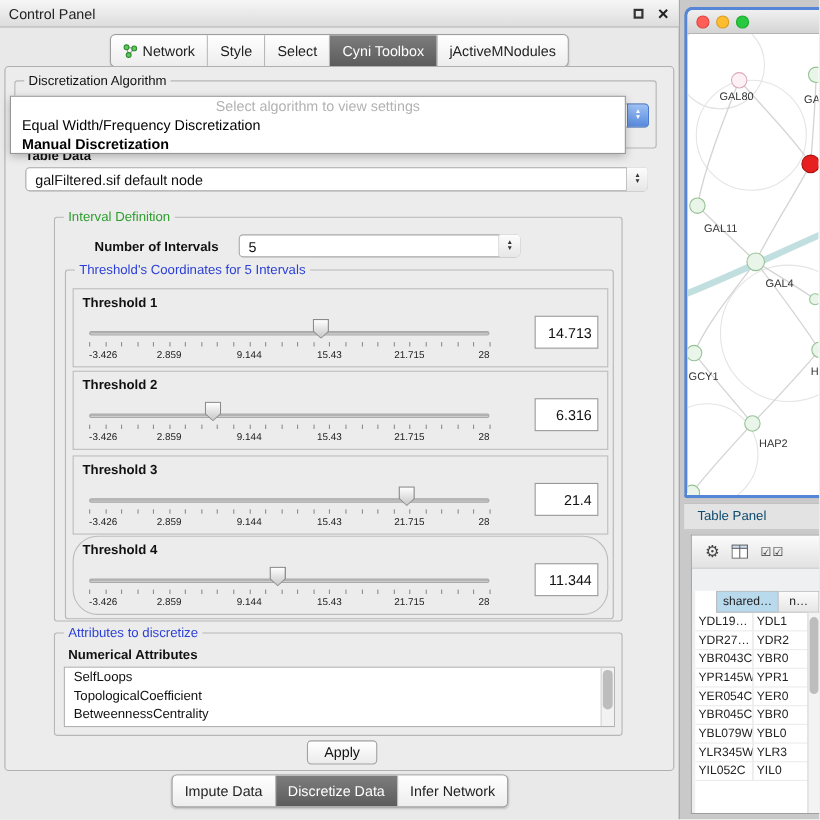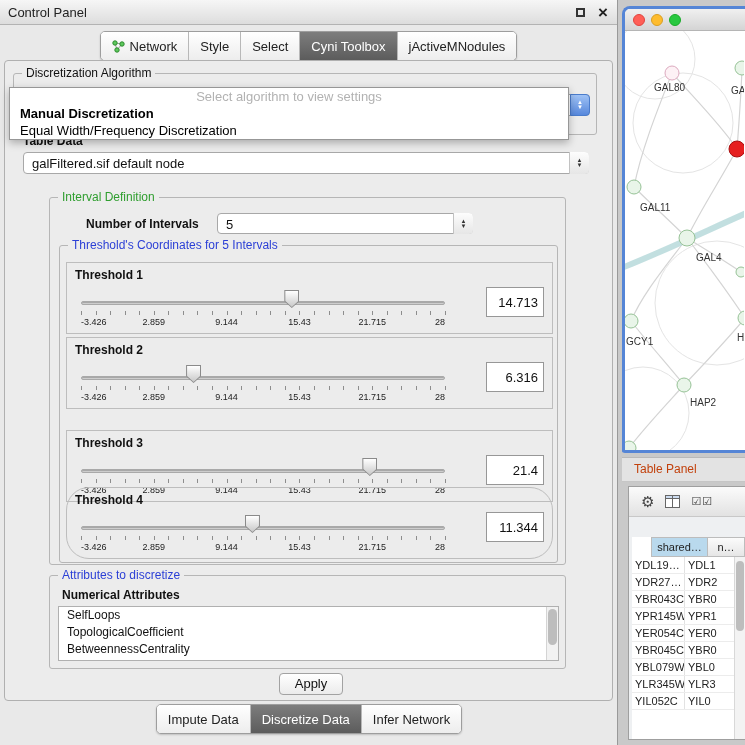--- a/index.html
+++ b/index.html
@@ -77,21 +77,21 @@
                 display:flex;align-items:center;gap:6px;padding-left:8px;}
   .tl{width:12px;height:12px;border-radius:50%;}
   .tl.red{background:#ff5f57;border:1px solid #e0443e;}
   .tl.yellow{background:#febc2e;border:1px solid #d89e24;}
   .tl.green{background:#28c840;border:1px solid #1aab29;}
   .net-canvas{position:relative;height:419px;background:#fff;}
   .net-canvas svg{position:absolute;left:0;top:0;}
 
   
   .table-panel-bar{position:absolute;left:622px;top:457px;width:123px;height:25px;background:#e3e3e3;
-                   border-top:1px solid #b9b9b9;border-bottom:1px solid #c6c6c6;font-size:12px;color:#c2410c;
+                   border-top:1px solid #b9b9b9;border-bottom:1px solid #c6c6c6;font-size:12px;color:#0c4a6e;
                    line-height:23px;padding-left:12px;}
   .table-window{position:absolute;left:628px;top:486px;width:117px;height:254px;background:#eef0f2;border:1px solid #9f9f9f;border-right:none;}
   .tw-toolbar{position:absolute;left:0;top:0;right:0;height:30px;background:linear-gradient(#fbfbfb,#e2e2e2);
               border-bottom:1px solid #c8c8c8;display:flex;align-items:center;gap:11px;padding-left:12px;overflow:hidden;}
   .gear{font-size:15px;color:#444;line-height:15px;}
   .checks{font-size:11px;color:#333;letter-spacing:1px;}
   .tw-grid{position:absolute;left:3px;top:50px;right:0;bottom:0;background:#fff;overflow:hidden;}
   .tg-header{display:flex;height:20px;padding-left:19px;}
   .tg-hcell{height:20px;border:1px solid #bcbcbc;border-left:none;background:linear-gradient(#fbfbfb,#e6e6e6);
             font-size:11px;color:#222;text-align:center;line-height:18px;overflow:hidden;white-space:nowrap;}
@@ -153,22 +153,22 @@
           <span class="cap blue">
               <span class="arr">▲</span>
               <span class="arr">▼</span>
             </span>
         </div>
       </div>
 
       <div class="popup">
         <div class="popup-hint">Select algorithm to view settings</div>
         <div id="popup-options">
+            <div class="popup-item">Equal Width/Frequency Discretization</div>
             <div class="popup-item bold">Manual Discretization</div>
-            <div class="popup-item">Equal Width/Frequency Discretization</div>
           </div>
       </div>
 
       <span class="blabel" style="left:18px;top:73px;">Table Data</span>
       <div class="combo" style="left:18px;top:91px;width:566px;">
         <span class="ctext">galFiltered.sif default node</span>
         <span class="cap gray">
             <span class="arr">▲</span>
             <span class="arr">▼</span>
           </span>
@@ -274,21 +274,21 @@
                     <span style="left: 0%; transform: translateX(0px);">-3.426</span>
                     <span style="left: 20%;">2.859</span>
                     <span style="left: 40%;">9.144</span>
                     <span style="left: 60%;">15.43</span>
                     <span style="left: 80%;">21.715</span>
                     <span style="left: 100%; transform: translateX(-100%);">28</span>
                   </div>
                 </div>
                 <input class="value-field" type="text" value="6.316" style="">
               </div>
-              <div class="th-box" style="top: 184px;">
+              <div class="th-box" style="top: 168px;">
                 <div class="th-label">Threshold 3</div>
                 <div class="slider-wrap">
                   <div class="track"></div>
                   <div class="thumb" style="left: 78.9%;">
                     <span class="thumb-in"></span>
                   </div>
                   <div class="ticks">
                     <span class="tick" style="left: 0%;"></span>
                     <span class="tick" style="left: 4%;"></span>
                     <span class="tick" style="left: 8%;"></span>

